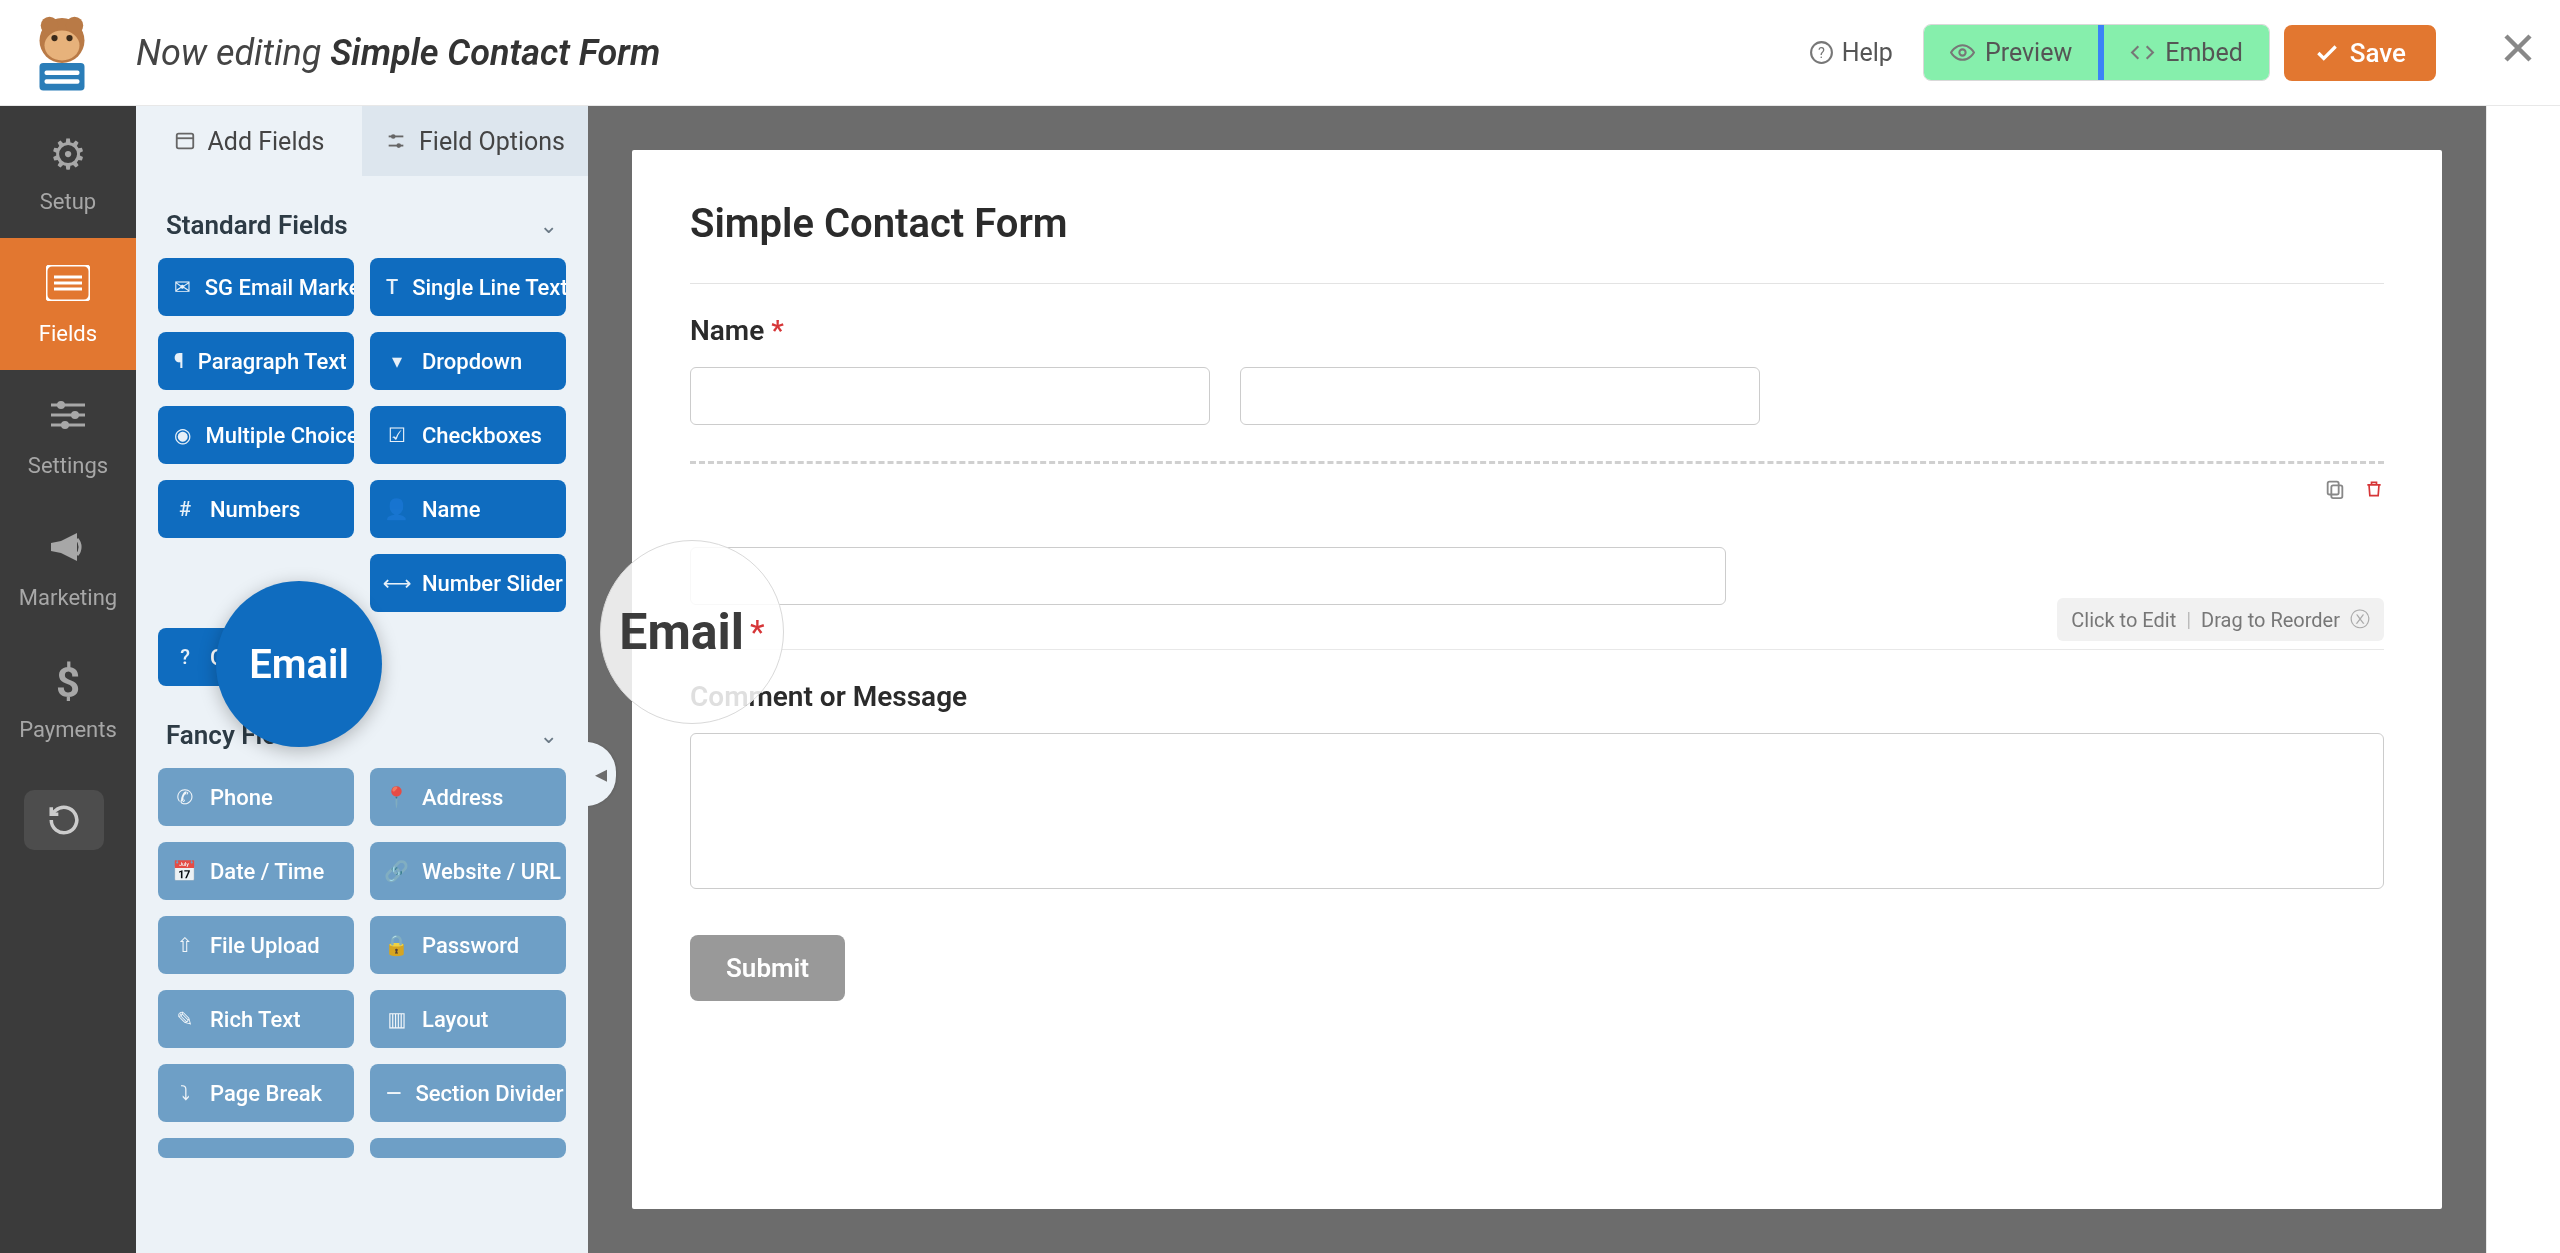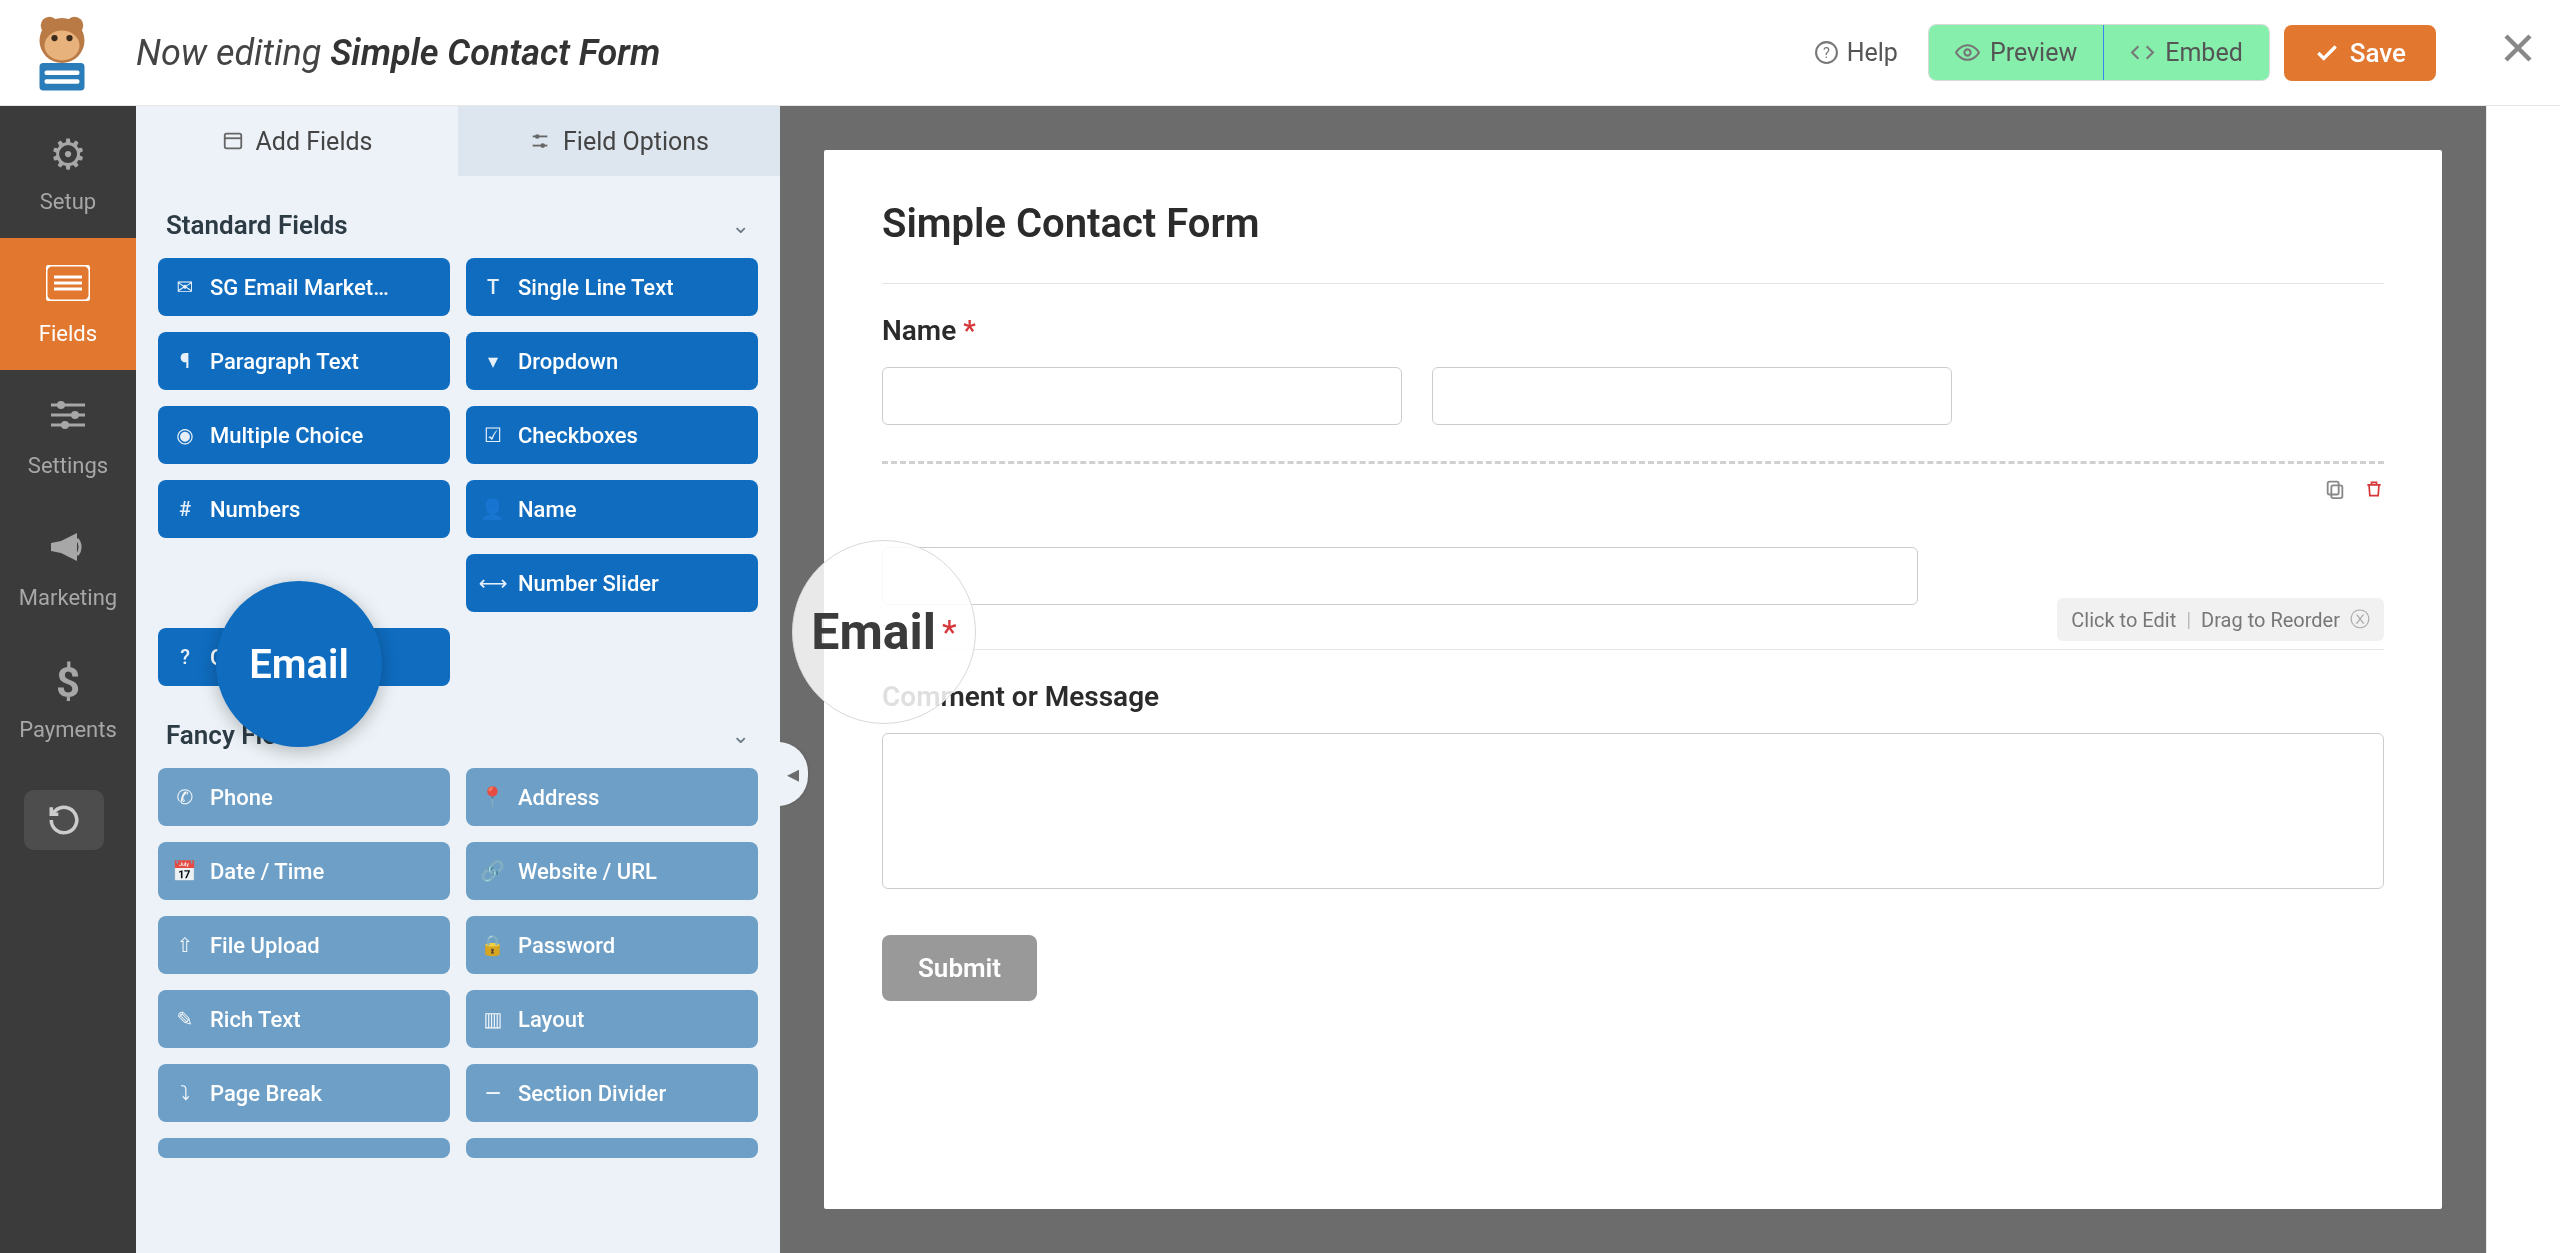--- a/index.html
+++ b/index.html
@@ -8,34 +8,34 @@
 
 .top-header { height: 106px; display: flex; align-items: center; padding: 0 24px 0 20px; border-bottom: 1px solid #e8e8e8; }
 .logo { width: 84px; height: 84px; border-radius: 8px; display:flex; align-items:center; justify-content:center; }
 .logo svg { width: 80px; height: 80px; }
 .editing-title { margin-left: 32px; font-size: 36px; color: #444; font-style: italic; }
 .editing-title .form-name { font-weight: 600; color: #333; }
 .top-actions { margin-left: auto; display: flex; align-items: center; gap: 14px; }
 .help-link { display:flex; align-items:center; gap:8px; font-size: 25px; color: #555; padding: 10px 16px; cursor:pointer; }
 .segmented { display:flex; border:1px solid #d9d9d9; border-radius:8px; overflow: hidden; }
 .seg-btn { display:flex; align-items:center; gap:10px; padding: 13px 26px; font-size: 25px; color:#555; background:#86efac; cursor:pointer; }
-.seg-btn + .seg-btn { border-left:1px solid #3b82f6; }
+.seg-btn + .seg-btn { border-left:6px solid #3b82f6; }
 .save-btn { display:flex; align-items:center; gap:10px; background:#e27730; color:#fff; border-radius:8px; padding: 13px 30px; font-size: 26px; font-weight:500; cursor:pointer; border:none; }
 .close-x { margin-left: 50px; font-size: 40px; color:#888; cursor:pointer; }
 
 
 .body-wrap { display:flex; height: calc(100% - 106px); }
 .nav-rail { width: 136px; background:#3b3b3b; display:flex; flex-direction:column; }
 .nav-item { color:#a7a7a7; display:flex; flex-direction:column; align-items:center; gap:10px; padding: 24px 0; cursor:pointer; font-size: 22px; }
 .nav-item.active { background:#e27730; color:#fff; }
 .nav-item .ni-icon { font-size: 42px; }
 .revision-btn { margin-top:auto; margin:24px; width:80px; height:60px; border-radius:10px; background:#4d4d4d; display:flex; align-items:center; justify-content:center; color:#ccc; font-size:32px; cursor:pointer; }
 
 
-.fields-panel { width: 644px; background:#ecf2f7; display:flex; flex-direction:column; position:relative; }
+.fields-panel { width: 452px; background:#ecf2f7; display:flex; flex-direction:column; position:relative; }
 .panel-tabs { display:flex; }
 .panel-tab { flex:1; display:flex; align-items:center; justify-content:center; gap:12px; height:70px; font-size:25px; color:#444; cursor:pointer; background:#dde6ee; }
 .panel-tab.active { background:#ecf2f7; }
 .panel-scroll { overflow-y:auto; padding: 0 22px 22px; flex:1; }
 .panel-scroll::-webkit-scrollbar { width:18px; }
 .panel-scroll::-webkit-scrollbar-thumb { background:#c5cdd4; border-radius:10px; }
 .section-head { display:flex; align-items:center; justify-content:space-between; padding: 34px 8px 18px; }
 .section-head .sh-title { font-size:26px; font-weight:600; color:#2d3b45; }
 .section-head .chevron { font-size:22px; color:#6b7a86; }
 .field-grid { display:grid; grid-template-columns: 1fr 1fr; gap: 16px; }

